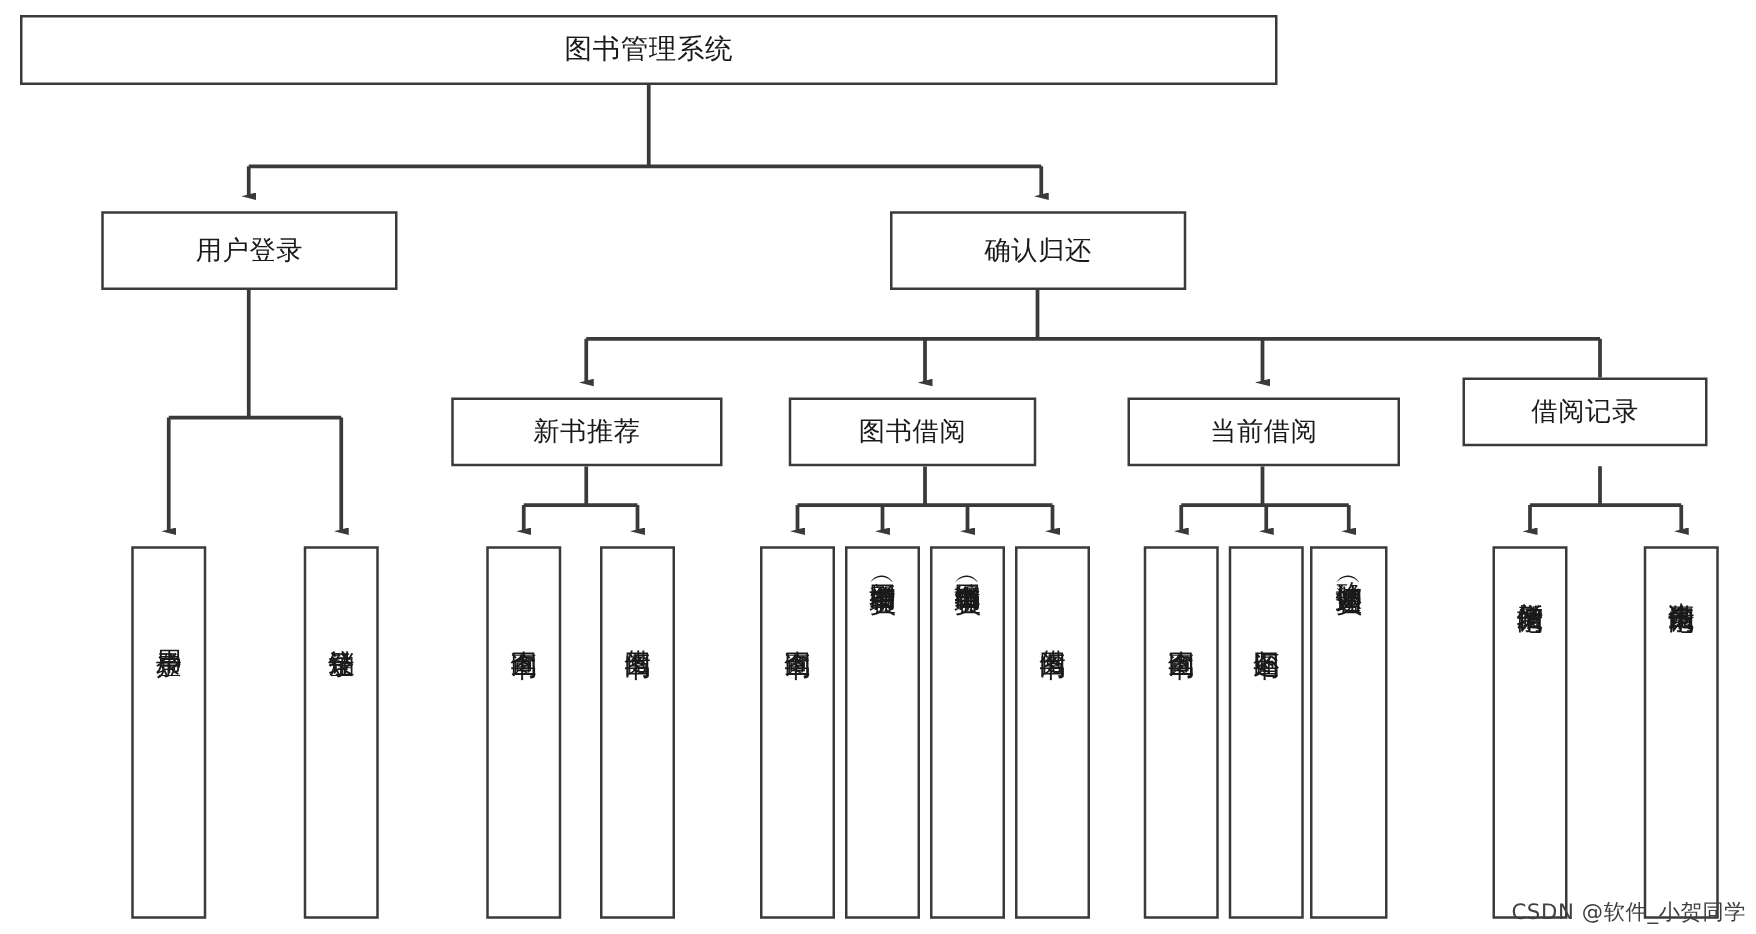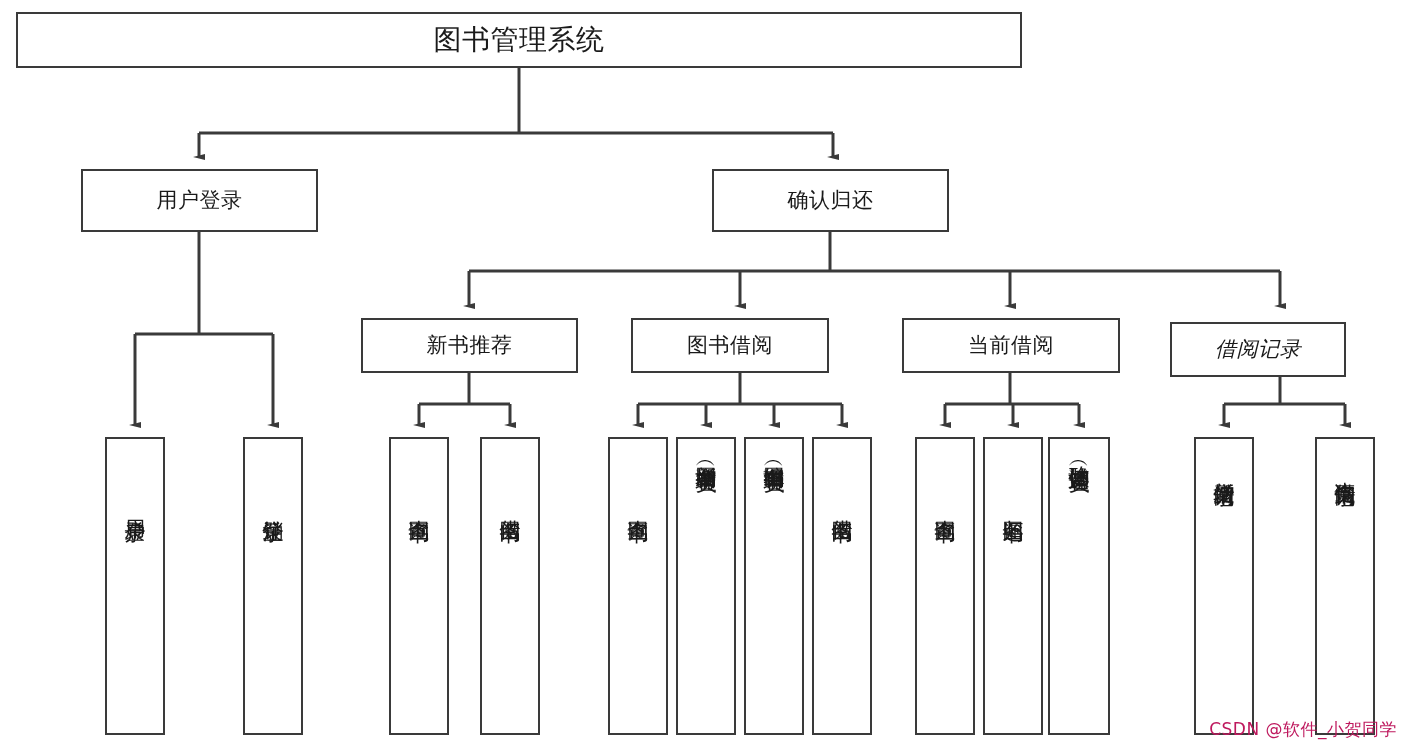--- a/index.html
+++ b/index.html
@@ -40,21 +40,21 @@
     display: block;
     text-align: center;
     line-height: 1.18;
     white-space: pre;
   }
   .node.horizontal .node-label {
     font-size: 21px;
     letter-spacing: 0.5px;
   }
   .node.root .node-label {
-    font-size: 28px;
+    font-size: 22px;
   }
   .node.vertical {
     padding: 6px 0;
     align-items: flex-start;
   }
   .node.vertical .node-label {
     writing-mode: vertical-rl;
     text-orientation: upright;
     font-size: 21px;
     line-height: 1.05;
@@ -66,21 +66,21 @@
     margin-top: 58px;
   }
   .node.vertical.top .node-label {
     margin-top: 4px;
   }
   #watermark {
     position: absolute;
     right: 8px;
     bottom: 6px;
     font-size: 17px;
-    color: #be185d;
+    color: #404040;
     letter-spacing: 0.5px;
     user-select: none;
   }
 </style>
 </head>
 <body>
 
 <div id="diagram-root">
 
   <svg id="edges-layer" viewBox="0 0 1405 747" width="1405" height="747" xmlns="http://www.w3.org/2000/svg">
@@ -146,21 +146,21 @@
 
   <div class="node horizontal" style="left:361px; top:318px; width:217px; height:55px;">
     <span class="node-label">新书推荐</span>
   </div>
   <div class="node horizontal" style="left:631px; top:318px; width:198px; height:55px;">
     <span class="node-label">图书借阅</span>
   </div>
   <div class="node horizontal" style="left:902px; top:318px; width:218px; height:55px;">
     <span class="node-label">当前借阅</span>
   </div>
-  <div class="node horizontal" style="left:1170px; top:322px; width:176px; height:55px;font-style:italic;">
+  <div class="node horizontal" style="left:1170px; top:302px; width:196px; height:55px;">
     <span class="node-label">借阅记录</span>
   </div>
 
   <div class="node vertical mid" style="left:105px; top:437px; width:60px; height:298px;">
     <span class="node-label">用户登录</span>
   </div>
   <div class="node vertical mid" style="left:243px; top:437px; width:60px; height:298px;">
     <span class="node-label">注销登录</span>
   </div>
 

